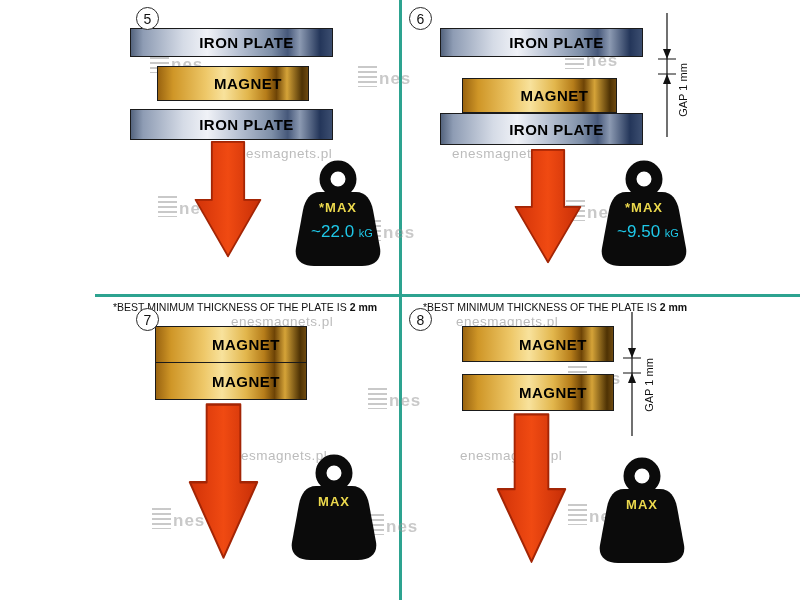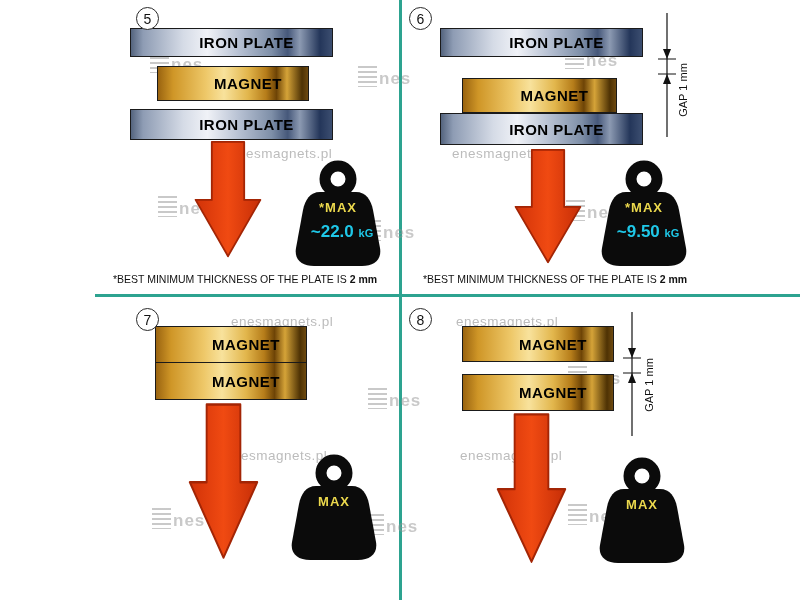--- a/index.html
+++ b/index.html
@@ -17,25 +17,25 @@
          font-size:15px; color:#000; border:1px solid #1a1a1a; letter-spacing:.5px; z-index:3;padding-left:30px; }
   .iron { background:linear-gradient(90deg,#54647e 0%,#8e9cb4 6%,#d5dbe6 26%,#f0f2f7 38%,#b6c0d2 54%,#7e8fa8 70%,#46587a 78%,#8c9ab2 84%,#24365a 94%,#3c4e70 100%); }
   .magnet { background:linear-gradient(90deg,#9a6410 0%,#cf9627 10%,#eec869 32%,#f8e29c 44%,#e2b64c 60%,#b67d1a 72%,#6e4406 79%,#d5a338 86%,#4e3204 96%,#6e4a10 100%); }
 
   .arrow { position:absolute; z-index:2; }
 
   .kettlebell { position:absolute; width:104px; height:112px; z-index:4; }
   .kettlebell svg { position:absolute; inset:0; width:100%; height:100%; }
   .kb-max { position:absolute; left:0; right:0; top:42px; text-align:center; font-weight:bold;
             font-size:13px; color:#ecd94d; letter-spacing:1px; }
-  .kb-weight { position:absolute; left:8px; right:0; top:64px; text-align:center; font-weight:bold;
+  .kb-weight { position:absolute; left:8px; right:0; top:64px; text-align:center; font-weight:normal;
                font-size:17px; color:#1fc8e8; }
   .kb-unit { font-size:11px; }
 
-  .footnote { position:absolute; width:310px; text-align:center; font-size:10.5px; color:#111; z-index:4; }
+  .footnote { position:absolute; width:310px; text-align:center; font-size:10.5px; color:#111; z-index:4;margin-top:28px; }
   .footnote b { margin-left:3px; }
 
   .gap-label { position:absolute; width:70px; height:14px; text-align:center; font-size:11px; color:#111;
                transform:rotate(-90deg); white-space:nowrap; z-index:4; }
   .dim { position:absolute; width:24px; z-index:4; }
 
   .wm-text { position:absolute; font-size:13.5px; color:#bcbcbc; letter-spacing:.5px; z-index:1; }
   .enes { position:absolute; display:flex; align-items:flex-end; gap:2px; opacity:.5; z-index:1; }
   .enes .ebars { width:19px; height:21px; background:repeating-linear-gradient(#949494 0 2px, transparent 2px 5px); }
   .enes .etxt { font-weight:bold; font-size:17px; color:#949494; line-height:1; letter-spacing:1px; }

